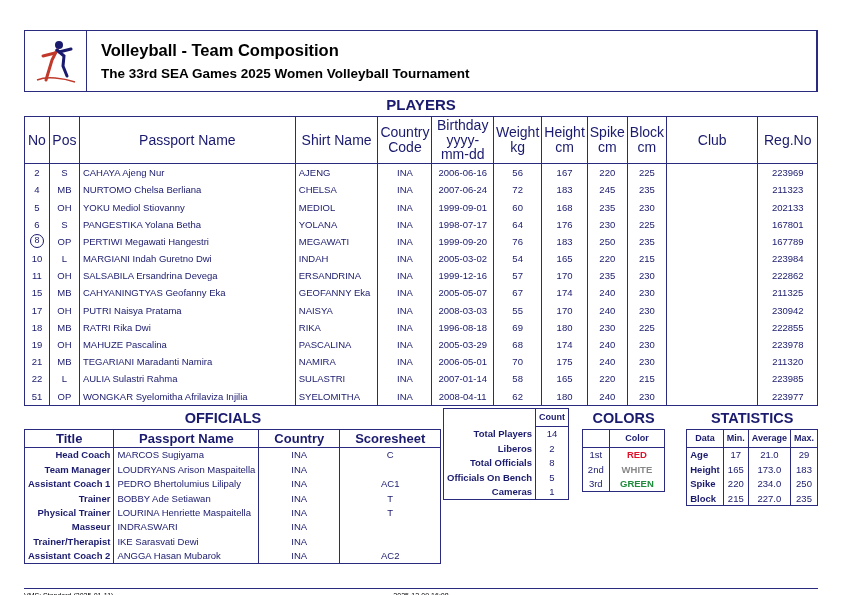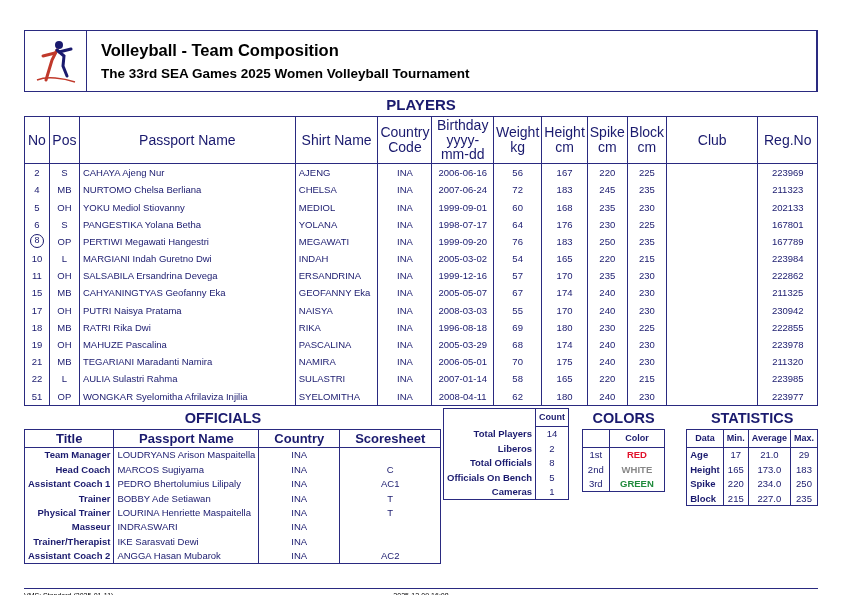--- a/index.html
+++ b/index.html
@@ -373,30 +373,30 @@
         <thead>
           <tr>
             <th style="width:96px">Title</th>
             <th style="width:186px">Passport Name</th>
             <th style="width:56px">Country</th>
             <th style="width:56px">Scoresheet</th>
           </tr>
         </thead>
         <tbody id="officials-body">
             <tr>
+              <td class="bold-right">Head Coach</td>
+              <td>MARCOS Sugiyama</td>
+              <td class="c">INA</td>
+              <td class="c">C</td>
+            </tr>
+            <tr>
               <td class="bold-right">Team Manager</td>
               <td>LOUDRYANS Arison Maspaitella</td>
               <td class="c">INA</td>
               <td class="c"></td>
-            </tr>
-            <tr>
-              <td class="bold-right">Head Coach</td>
-              <td>MARCOS Sugiyama</td>
-              <td class="c">INA</td>
-              <td class="c">C</td>
             </tr>
             <tr>
               <td class="bold-right">Assistant Coach 1</td>
               <td>PEDRO Bhertolumius Lilipaly</td>
               <td class="c">INA</td>
               <td class="c">AC1</td>
             </tr>
             <tr>
               <td class="bold-right">Trainer</td>
               <td>BOBBY Ade Setiawan</td>

